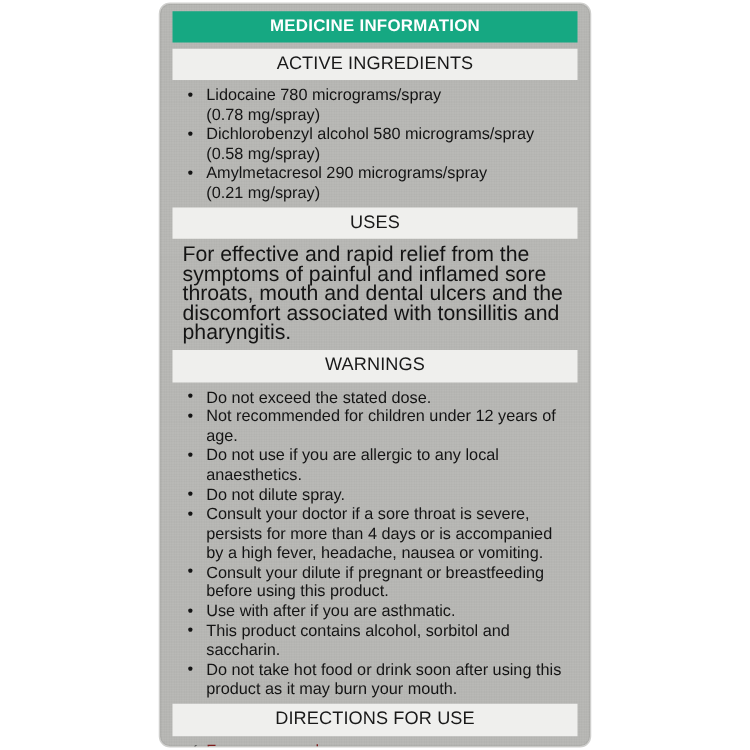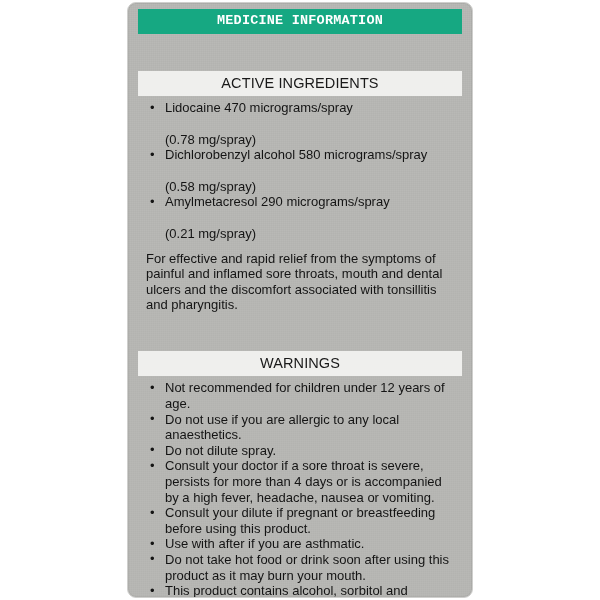--- a/index.html
+++ b/index.html
@@ -50,39 +50,37 @@
   
   .banner-teal {
     background: #16a882;
     color: #ffffff;
     text-align: center;
     font-size: 13.5px;
     letter-spacing: .2px;
     font-weight: 700;
     padding: 5px 0 6px 0;
     line-height: 1;
-    font-family: Liberation Mono, monospace;
   }
   .banner-white {
     background: #efefed;
     color: #191919;
     text-align: center;
     font-size: 14.5px;
     font-weight: 400;
     padding: 5px 0 6px 0;
     line-height: 1;
     letter-spacing: .1px;
-    margin-top: 32px;
   }
   .gap-sm { height: 5px; }
   .plain-para {
     margin: 0;
     padding: 5px 10px 6px 8px;
     color: #141414;
-    font-size: 13px;
+    font-size: 17px;
     line-height: 15.6px;
   }
 
   ul.bullets {
     list-style: none;
     margin: 0;
     padding: 4px 4px 4px 0;
   }
   ul.bullets > li {
     position: relative;
@@ -96,21 +94,20 @@
     content: "\2022";
     position: absolute;
     left: 4px;
     top: -0.5px;
     font-size: 13px;
     line-height: 15.6px;
     color: #141414;
   }
   ul.bullets > li .sub {
     display: block;
-    margin-top: 16px;
   }
 
   ul.checks {
     list-style: none;
     margin: 0;
     padding: 4px 4px 2px 0;
   }
   ul.checks > li {
     position: relative;
     padding-left: 19px;
@@ -136,47 +133,49 @@
   <div class="card-inner">
 
     <div class="banner-teal">MEDICINE INFORMATION</div>
 
     <div class="gap-sm"></div>
 
     <div class="banner-white">ACTIVE INGREDIENTS</div>
 
     <ul class="bullets">
       <li>
-        <span>Lidocaine 470 micrograms/spray</span>
+        <span>Lidocaine 780 micrograms/spray</span>
         <span class="sub">(0.78 mg/spray)</span>
       </li>
       <li>
         <span>Dichlorobenzyl alcohol 580 micrograms/spray</span>
         <span class="sub">(0.58 mg/spray)</span>
       </li>
       <li>
         <span>Amylmetacresol 290 micrograms/spray</span>
         <span class="sub">(0.21 mg/spray)</span>
       </li>
     </ul>
 
+    <div class="banner-white">USES</div>
 
     <p class="plain-para">For effective and rapid relief from the symptoms of painful and inflamed sore throats, mouth and dental ulcers and the discomfort associated with tonsillitis and pharyngitis.</p>
 
     <div class="banner-white">WARNINGS</div>
 
     <ul class="bullets">
+      <li>Do not exceed the stated dose.</li>
       <li>Not recommended for children under 12 years of age.</li>
       <li>Do not use if you are allergic to any local anaesthetics.</li>
       <li>Do not dilute spray.</li>
       <li>Consult your doctor if a sore throat is severe, persists for more than 4 days or is accompanied by a high fever, headache, nausea or vomiting.</li>
       <li>Consult your dilute if pregnant or breastfeeding before using this product.</li>
       <li>Use with after if you are asthmatic.</li>
+      <li>This product contains alcohol, sorbitol and saccharin.</li>
       <li>Do not take hot food or drink soon after using this product as it may burn your mouth.</li>
-      <li>This product contains alcohol, sorbitol and saccharin.</li>
     </ul>
 
     <div class="banner-white">DIRECTIONS FOR USE</div>
 
     <ul class="checks">
       <li>
         <span>For oromucosal use.</span>
       </li>
       <li>
         <span>For optimum use rotate the nozzle 90°.</span>

